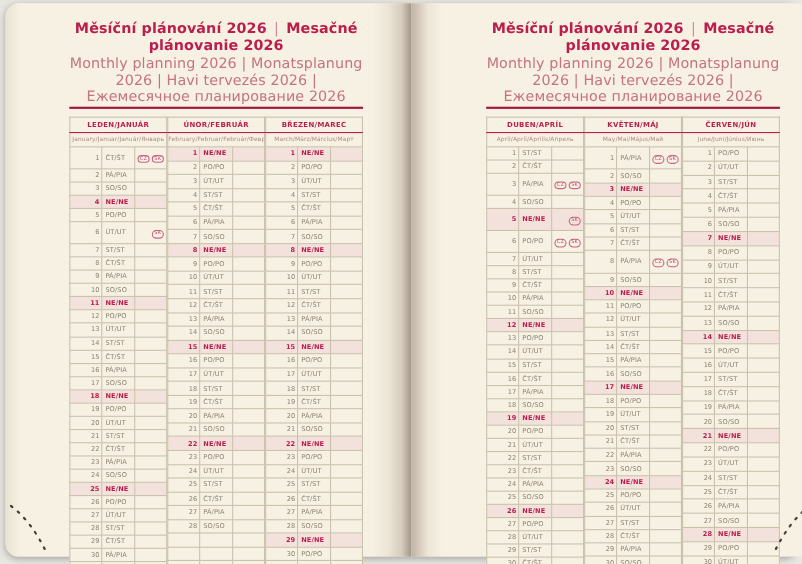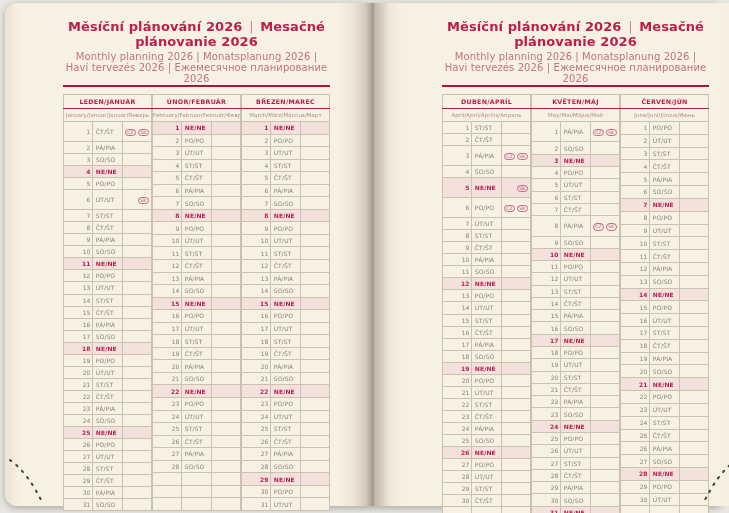--- a/index.html
+++ b/index.html
@@ -39,21 +39,21 @@
   .page-inner{position:relative;height:100%;box-sizing:border-box;}
   .page-left  .page-inner{padding:13px 44px 0 30px;}
   .page-right .page-inner{padding:13px 32px 0 40px;}
 
   .page-header{text-align:center;}
   .title{
     font-size:13px;font-weight:bold;color:var(--accent,#bb1e4d);
     margin:3px 0 2px;letter-spacing:0.1px;
   }
   .title .sep{color:#d789a0;font-weight:normal;padding:0 2px;}
-  .subtitle{font-size:10px;color:var(--subtitle,#c4737f);margin-bottom:1px;letter-spacing:0.1px;}
+  .subtitle{font-size:13px;color:var(--subtitle,#c4737f);margin-bottom:1px;letter-spacing:0.1px;}
   .header-rule{height:2px;background:var(--rule-dark,#a4183f);}
 
   .months{display:flex;justify-content:space-between;margin-top:7px;}
   table.cal{border-collapse:collapse;table-layout:fixed;width:89px;background:var(--paper,#f7f1e3);}
   .cal th,.cal td{border:1px solid var(--border,#cbc2ae);padding:0;overflow:hidden;white-space:nowrap;}
   .cal tr.mname th{
     border-bottom:1px solid var(--accent,#bb1e4d);
     font-size:6.3px;color:var(--accent,#bb1e4d);font-weight:bold;
     height:13px;letter-spacing:0.3px;text-align:center;
   }

